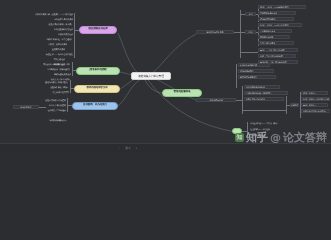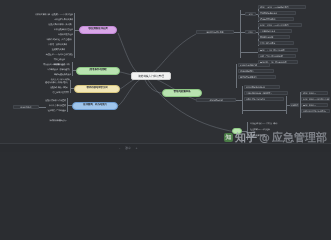--- a/index.html
+++ b/index.html
@@ -218,16 +218,16 @@
   <div id="toolbar">
     <span class="tb">－</span>
     <span class="tb">适中</span>
     <span class="tb">＋</span>
   </div>
 
   <div id="wm">
     <span id="wm-badge">知</span>
     <span class="zh">知乎</span>
     <span>@</span>
-    <span>应急管理部</span>
+    <span>论文答辩</span>
   </div>
 
 </div>
 
 </body></html>

